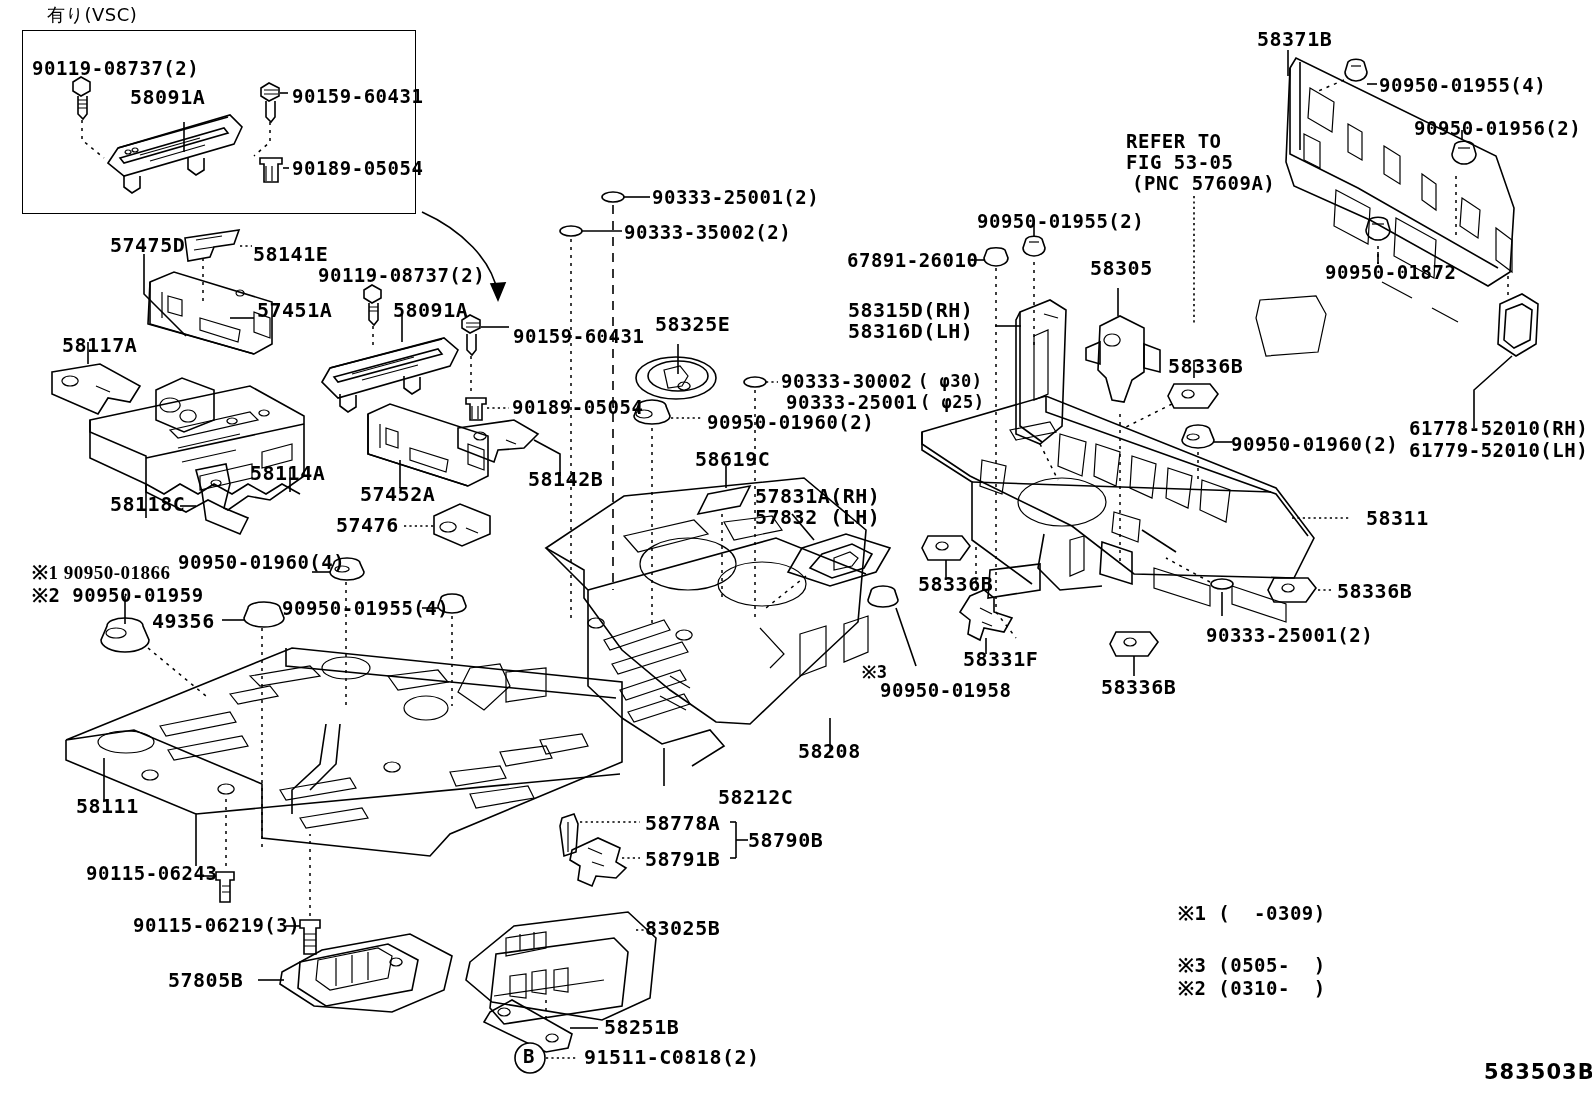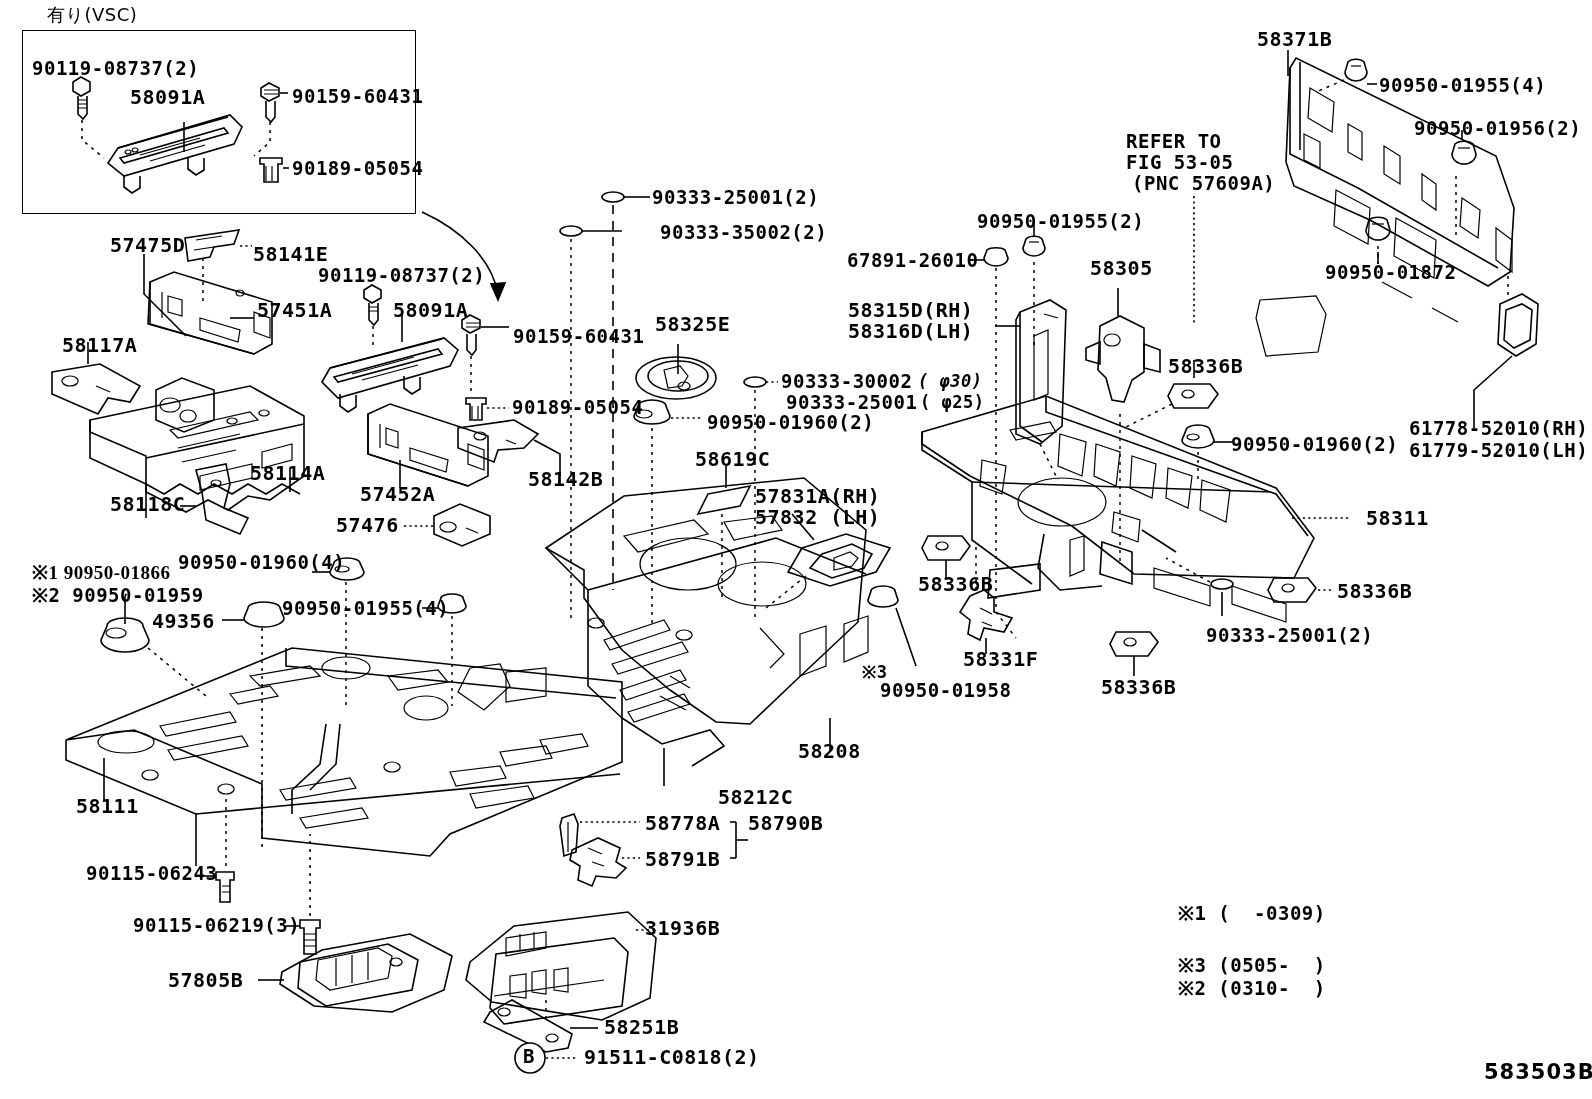--- a/index.html
+++ b/index.html
@@ -528,38 +528,38 @@
   <div class="lbl s20" style="left:110px;top:493px;">58118C</div>
   <div class="lbl s20" style="left:360px;top:483px;">57452A</div>
   <div class="lbl s20" style="left:336px;top:514px;">57476</div>
   <div class="lbl s19" style="left:318px;top:265px;">90119-08737(2)</div>
   <div class="lbl s20" style="left:393px;top:299px;">58091A</div>
   <div class="lbl s19" style="left:513px;top:326px;">90159-60431</div>
   <div class="lbl s19" style="left:512px;top:397px;">90189-05054</div>
   <div class="lbl s20" style="left:528px;top:468px;">58142B</div>
 
   <div class="lbl s19" style="left:652px;top:187px;">90333-25001(2)</div>
-  <div class="lbl s19" style="left:660px;top:222px;">90333-35002(2)</div>
+  <div class="lbl s19" style="left:624px;top:222px;">90333-35002(2)</div>
   <div class="lbl s20" style="left:655px;top:313px;">58325E</div>
   <div class="lbl s19" style="left:781px;top:371px;">90333-30002</div>
-  <div class="lbl s17" style="left:918px;top:372px;font-style:italic;">( φ30)</div>
+  <div class="lbl s17" style="left:918px;top:372px;">( φ30)</div>
   <div class="lbl s19" style="left:786px;top:392px;">90333-25001</div>
   <div class="lbl s17" style="left:920px;top:393px;">( φ25)</div>
   <div class="lbl s19" style="left:707px;top:412px;">90950-01960(2)</div>
   <div class="lbl s20" style="left:695px;top:448px;">58619C</div>
   <div class="lbl s20" style="left:755px;top:485px;">57831A(RH)</div>
   <div class="lbl s20" style="left:755px;top:506px;">57832 (LH)</div>
   <div class="lbl s20" style="left:798px;top:740px;">58208</div>
   <div class="lbl s20" style="left:718px;top:786px;">58212C</div>
   <div class="lbl s17" style="left:862px;top:663px;">※3</div>
   <div class="lbl s19" style="left:880px;top:680px;">90950-01958</div>
   <div class="lbl s20" style="left:645px;top:812px;">58778A</div>
-  <div class="lbl s20" style="left:748px;top:812px;">58790B</div>
+  <div class="lbl s20" style="left:748px;top:829px;">58790B</div>
   <div class="lbl s20" style="left:645px;top:848px;">58791B</div>
-  <div class="lbl s20" style="left:645px;top:917px;">31936B</div>
+  <div class="lbl s20" style="left:645px;top:917px;">83025B</div>
   <div class="lbl s20" style="left:168px;top:969px;">57805B</div>
   <div class="lbl s20" style="left:604px;top:1016px;">58251B</div>
   <div class="lbl s20" style="left:584px;top:1046px;">91511-C0818(2)</div>
   <div class="lbl s19" style="left:523px;top:1046px;">B</div>
 
   <div class="lbl s19" style="left:32px;top:562px;font-family:Liberation Serif, serif;">※1 90950-01866</div>
   <div class="lbl s19" style="left:32px;top:585px;">※2 90950-01959</div>
   <div class="lbl s20" style="left:152px;top:610px;">49356</div>
   <div class="lbl s19" style="left:178px;top:552px;">90950-01960(4)</div>
   <div class="lbl s19" style="left:282px;top:598px;">90950-01955(4)</div>

